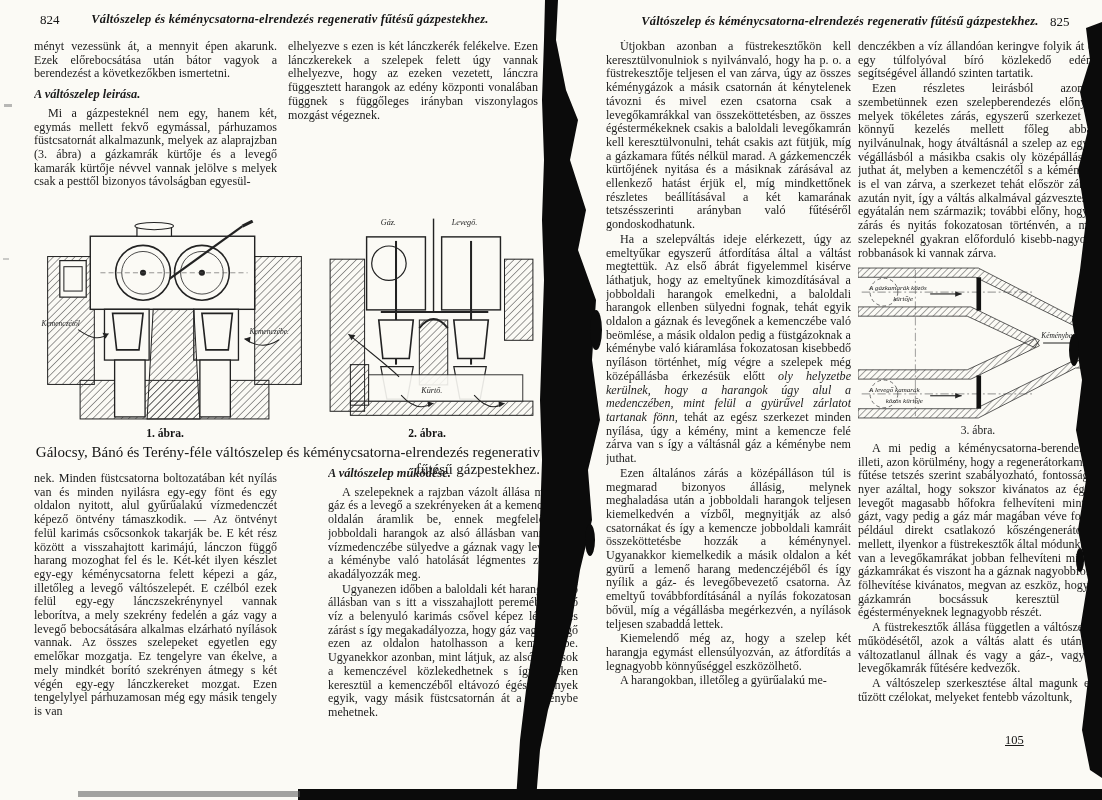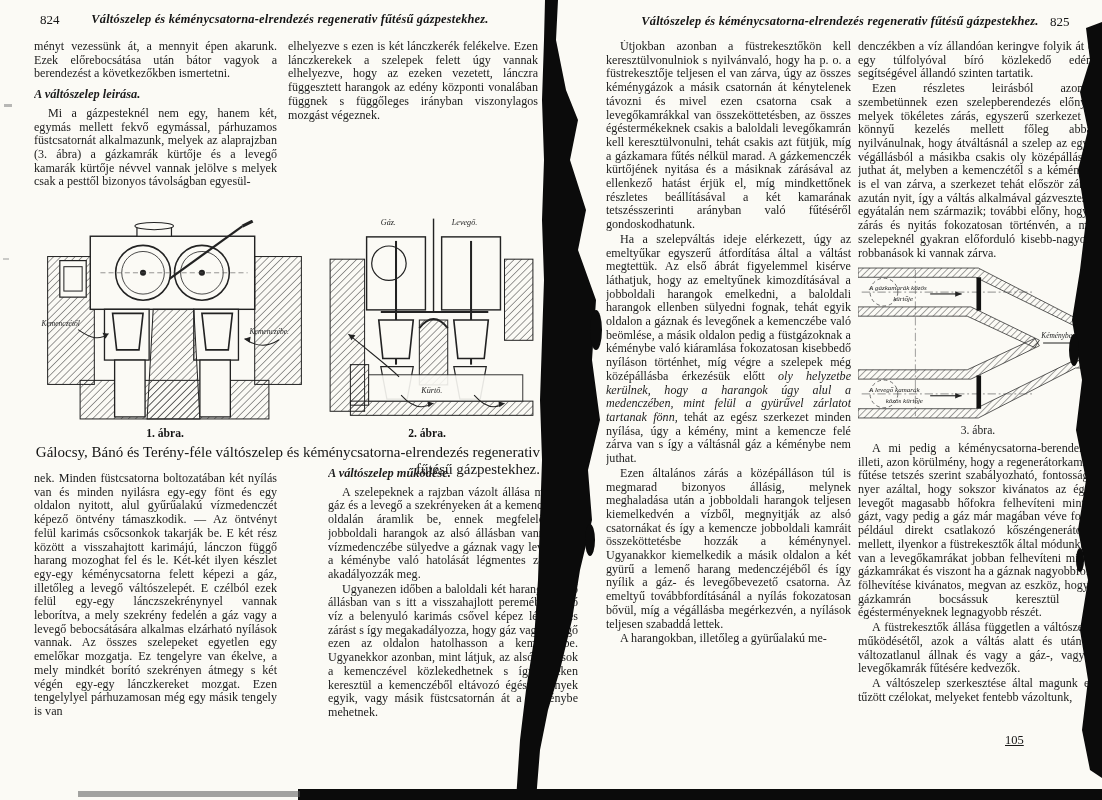--- a/index.html
+++ b/index.html
@@ -149,20 +149,21 @@
 
 <div class="runtitle" style="left:640px;top:14px;width:400px;">Váltószelep és kéménycsatorna-elrendezés regenerativ fűtésű gázpestekhez.</div>
 <div class="pagenum" style="left:1050px;top:14px;">825</div>
 
 <div class="page-text" style="left:606px;top:40px;width:245px;height:716px;">
   <p class="ind">Útjokban azonban a füstrekesztőkön kell keresztülvonulniok s nyilvánvaló, hogy ha p. o. a füstrekesztője teljesen el van zárva, úgy az összes kéménygázok a másik csatornán át kénytelenek távozni és mivel ezen csatorna csak a levegőkamrákkal van összeköttetésben, az összes égéstermékeknek csakis a baloldali levegőkamrán kell keresztülvonulni, tehát csakis azt fütjük, míg a gázkamara fűtés nélkül marad. A gázkemenczék kürtőjének nyitása és a másiknak zárásával az ellenkező hatást érjük el, míg mindkettőnek részletes beállításával a két kamarának tetszésszerinti arányban való fűtéséről gondoskodhatunk.</p>
   <p class="ind">
     <span>Ha a szelepváltás ideje elérkezett, úgy az emeltyűkar egyszerű átfordítása által a váltást megtettük. Az első ábrát figyelemmel kisérve láthatjuk, hogy az emeltyűnek kimozdításával a jobboldali harangok emelkedni, a baloldali harangok ellenben sülyedni fognak, tehát egyik oldalon a gáznak és levegőnek a kemenczébe való beömlése, a másik oldalon pedig a füstgázoknak a kéménybe való kiáramlása fokozatosan kisebbedő nyíláson történhet, míg végre a szelepek még középállásba érkezésük előtt </span><em>oly helyzetbe kerülnek, hogy a harangok úgy alul a medenczében, mint felül a gyürűvel zárlatot tartanak fönn,</em><span> tehát az egész szerkezet minden nyílása, úgy a kémény, mint a kemencze felé zárva van s így a váltásnál gáz a kéménybe nem juthat.</span>
   </p>
   <p class="ind">Ezen általános zárás a középálláson túl is megmarad bizonyos állásig, melynek meghaladása után a jobboldali harangok teljesen kiemelkedvén a vízből, megnyitják az alsó csatornákat és így a kemencze jobboldali kamráit összeköttetésbe hozzák a kéménynyel. Ugyanakkor kiemelkedik a másik oldalon a két gyürű a lemenő harang medenczéjéből és így nyílik a gáz- és levegőbevezető csatorna. Az emeltyű továbbfordításánál a nyílás fokozatosan bővül, míg a végállásba megérkezvén, a nyílások teljesen szabaddá lettek.</p>
+  <p class="ind">Kiemelendő még az, hogy a szelep két harangja egymást ellensúlyozván, az átfordítás a legnagyobb könnyűséggel eszközölhető.</p>
   <p class="ind">A harangokban, illetőleg a gyürűalakú me-</p>
 </div>
 
 <div class="page-text" style="left:858px;top:40px;width:240px;height:716px;">
   <p>denczékben a víz állandóan keringve folyik át és egy túlfolyóval bíró közlekedő edény segítségével állandó szinten tartatik.</p>
   <p class="ind">Ezen részletes leirásból azonnal szembetünnek ezen szelepberendezés előnyei, melyek tökéletes zárás, egyszerű szerkezet és könnyű kezelés mellett főleg abban nyilvánulnak, hogy átváltásnál a szelep az egyik végállásból a másikba csakis oly középállásból juthat át, melyben a kemenczétől s a kéménytől is el van zárva, a szerkezet tehát először zár és azután nyit, így a váltás alkalmával gázveszteség egyátalán nem származik; további előny, hogy a zárás és nyitás fokozatosan történvén, a más szelepeknél gyakran előforduló kisebb-nagyobb robbanások ki vannak zárva.</p>
 
   <div class="fig3wrap">
     <svg viewBox="0 0 255 166" style="width:236px;height:154px;display:block;">
       <defs>

